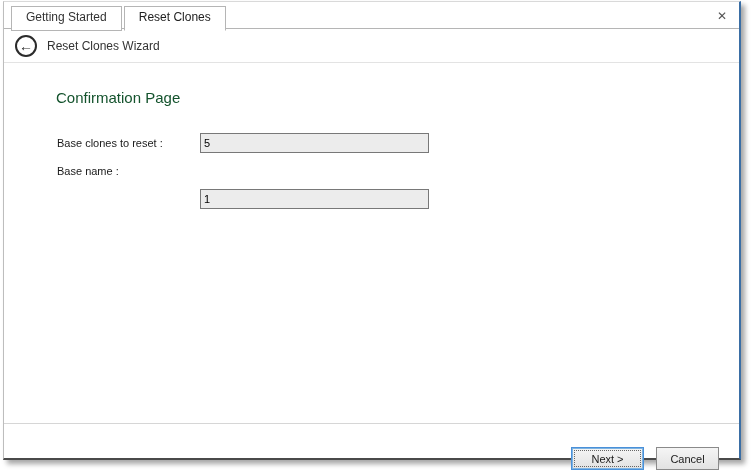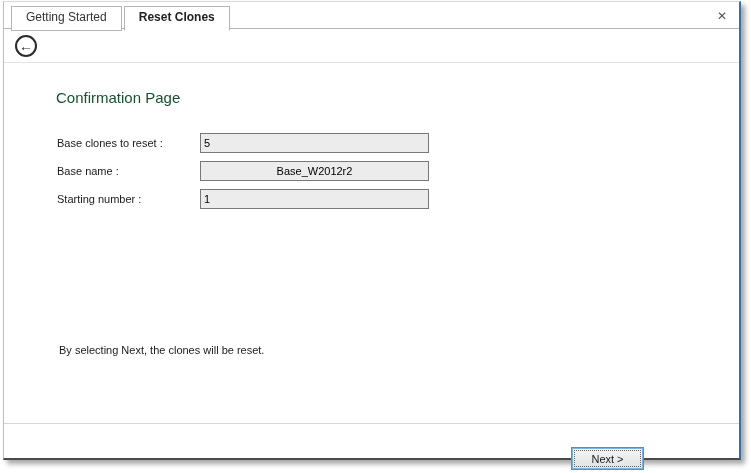--- a/index.html
+++ b/index.html
@@ -21,21 +21,21 @@
     position: relative; height: 27px; padding-left: 7px;
     border-bottom: 1px solid #b5b5b5; background: #ffffff;
   }
   .tab {
     display: inline-block; position: relative; top: 4px;
     height: 25px; line-height: 21px; padding: 0 14px;
     font-size: 12px; color: #333333; background: #ffffff;
     border: 1px solid #b5b5b5; cursor: default; vertical-align: bottom;
   }
   .tab.active {
-    border-bottom: 1px solid #ffffff; z-index: 2; color: #222222; font-weight: bold;
+    border-bottom: 1px solid #ffffff; z-index: 2; color: #222222;
   }
   .close-btn {
     position: absolute; right: 9px; top: 6px; width: 16px; height: 16px;
     font-size: 12px; line-height: 16px; text-align: center; color: #555555;
     cursor: default;
   }
 
   
   .wizard-header {
     display: flex; align-items: center; height: 34px; padding-left: 11px;
@@ -55,21 +55,21 @@
   .form-label {
     position: absolute; left: 53px; font-size: 11px; color: #1a1a1a; line-height: 20px;
   }
   .form-input {
     position: absolute; left: 196px; width: 229px; height: 20px;
     background: #ececec; border: 1px solid #787878;
     font-family: "Liberation Sans", sans-serif; font-size: 11px; color: #000000;
     padding: 0 3px; outline: none;
   }
   .row1 { top: 68px; }
-  .row2 { top: 96px; text-align: center; }
+  .row2 { top: 96px; }
   .row3 { top: 124px; }
 
   .note { position: absolute; left: 55px; top: 279px; font-size: 11px; color: #1a1a1a; }
 
   
   .footer-sep { position: absolute; left: 0; right: 0; top: 358px; border-top: 1px solid #d6d6d6; }
   .btn {
     position: absolute; top: 374px; height: 23px;
     background: linear-gradient(#f5f5f5, #e2e2e2);
     border: 1px solid #8a8a8a;
@@ -91,33 +91,32 @@
 
   <div class="tabbar">
     <div class="tab">Getting Started</div><div class="tab active" style="margin-left:2px;">Reset Clones</div>
     <div class="close-btn">✕</div>
   </div>
 
   <div class="wizard-header">
     <div class="back-btn">
       <span>←</span>
     </div>
+    <span class="wizard-title">Reset Clones Wizard</span>
   </div>
 
   <div class="content">
     <div class="page-title">Confirmation Page</div>
 
     <label class="form-label row1">Base clones to reset :</label>
     <input class="form-input row1" readonly="" value="5" style="">
 
     <label class="form-label row2">Base name :</label>
-    <input class="form-input row2" readonly="" value="Base_W2012r2" style="">
 
-    <label class="form-label row3">Starting number :</label>
     <input class="form-input row3" readonly="" value="1" style="">
 
-    <div class="note">By selecting Next, the clones will be reset.</div>
 
     <div class="footer-sep"></div>
     <button class="btn btn-next">Next &gt;</button>
+    <button class="btn btn-cancel">Cancel</button>
   </div>
 
 </div>
 
 </body></html>

